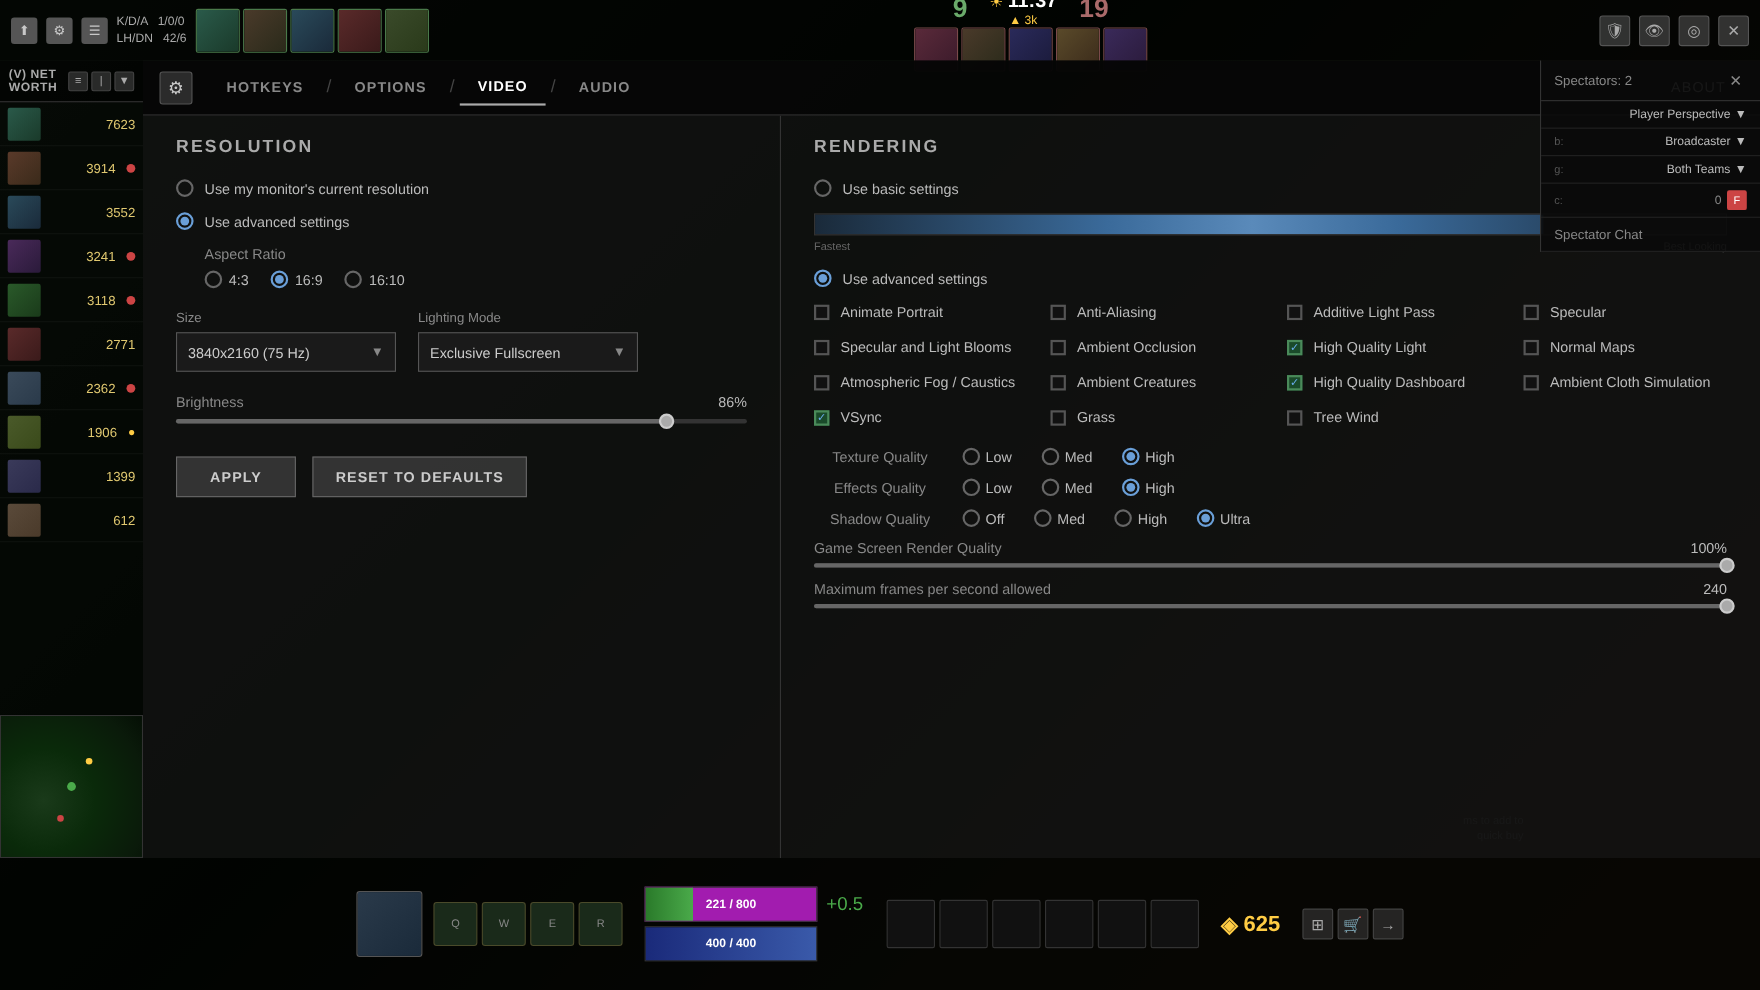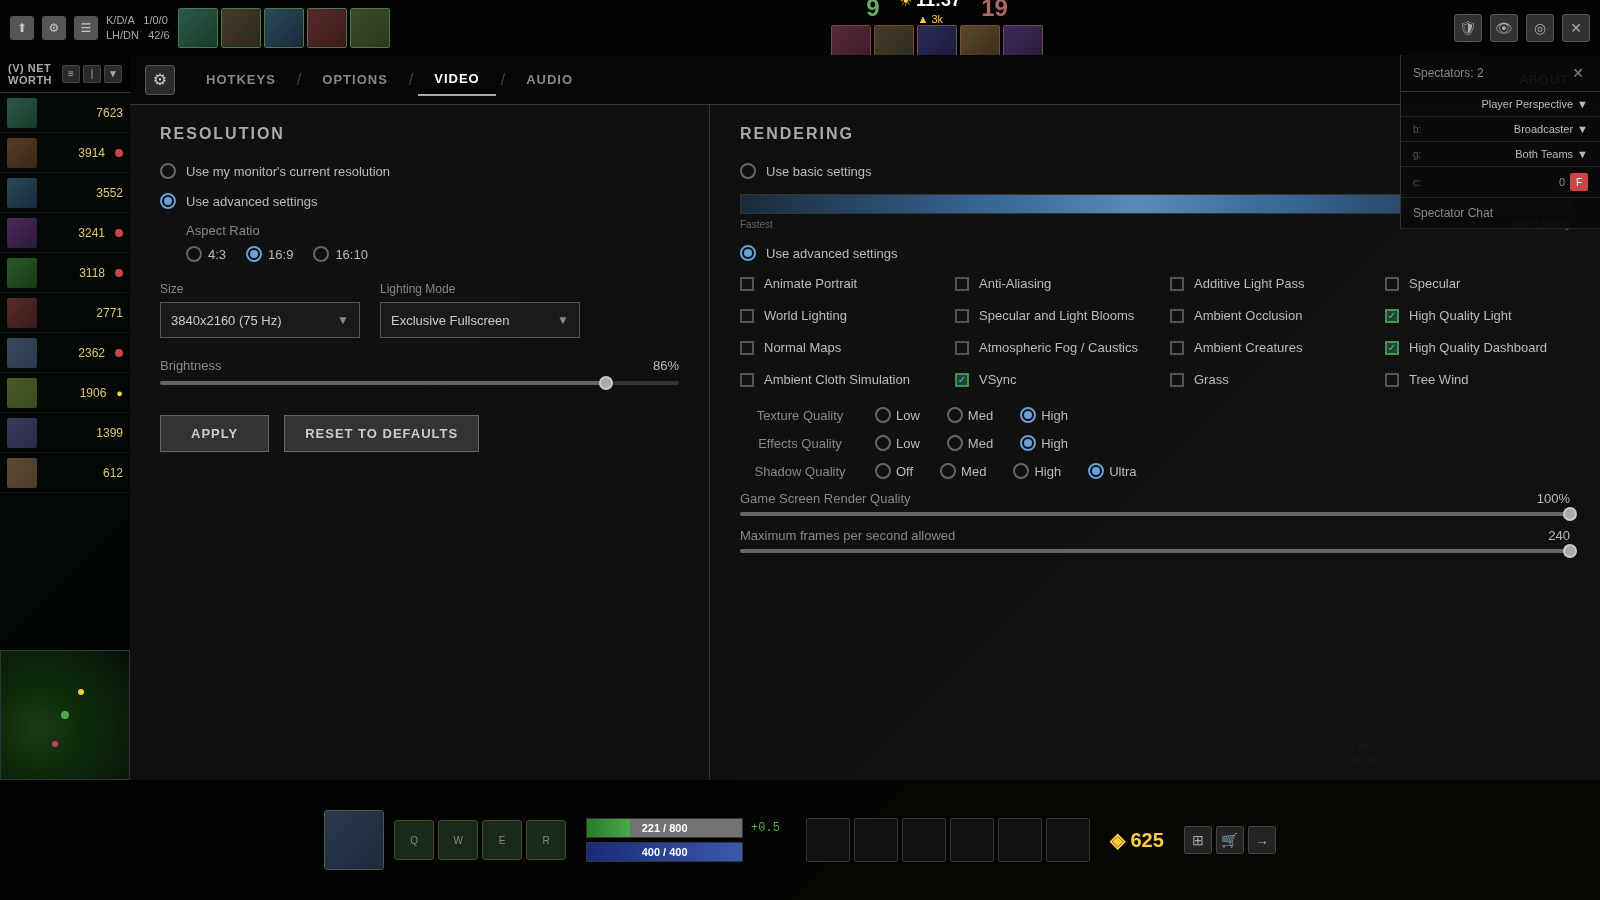--- a/index.html
+++ b/index.html
@@ -659,22 +659,22 @@
     }
 
     .hm-bar {
       display: flex;
       align-items: center;
       gap: 8px;
     }
 
     .bar-track {
       flex: 1;
-      height: 20px;
-      background: #737373;
+      height: 32px;
+      background: #a21caf;
       border: 1px solid #333;
       position: relative;
     }
 
     .bar-fill-health {
       height: 100%;
       background: linear-gradient(90deg, #2a7a2a, #4aaa4a);
     }
 
     .bar-fill-mana {
@@ -686,24 +686,23 @@
       position: absolute;
       top: 50%; left: 50%;
       transform: translate(-50%, -50%);
       font-size: 11px;
       color: #fff;
       font-weight: bold;
       white-space: nowrap;
     }
 
     .bar-regen {
-      font-size: 12px;
+      font-size: 17px;
       color: #4aaa4a;
       width: 35px;
-      font-family: Liberation Mono, monospace;
     }
 
     .gold-display-bottom {
       font-size: 20px;
       color: #ffcc44;
       font-weight: bold;
       display: flex;
       align-items: center;
       gap: 5px;
     }
@@ -1014,24 +1013,20 @@
         <div class="checkbox-option">
           <div class="checkbox-box"></div>
           <span class="checkbox-label">Additive Light Pass</span>
         </div>
         <div class="checkbox-option">
           <div class="checkbox-box"></div>
           <span class="checkbox-label">Specular</span>
         </div>
         <div class="checkbox-option">
           <div class="checkbox-box"></div>
-          <span class="checkbox-label">World Lighting</span>
-        </div>
-        <div class="checkbox-option">
-          <div class="checkbox-box"></div>
           <span class="checkbox-label">Specular and Light Blooms</span>
         </div>
         <div class="checkbox-option">
           <div class="checkbox-box"></div>
           <span class="checkbox-label">Ambient Occlusion</span>
         </div>
         <div class="checkbox-option">
           <div class="checkbox-box highlighted checked"></div>
           <span class="checkbox-label">High Quality Light</span>
         </div>

